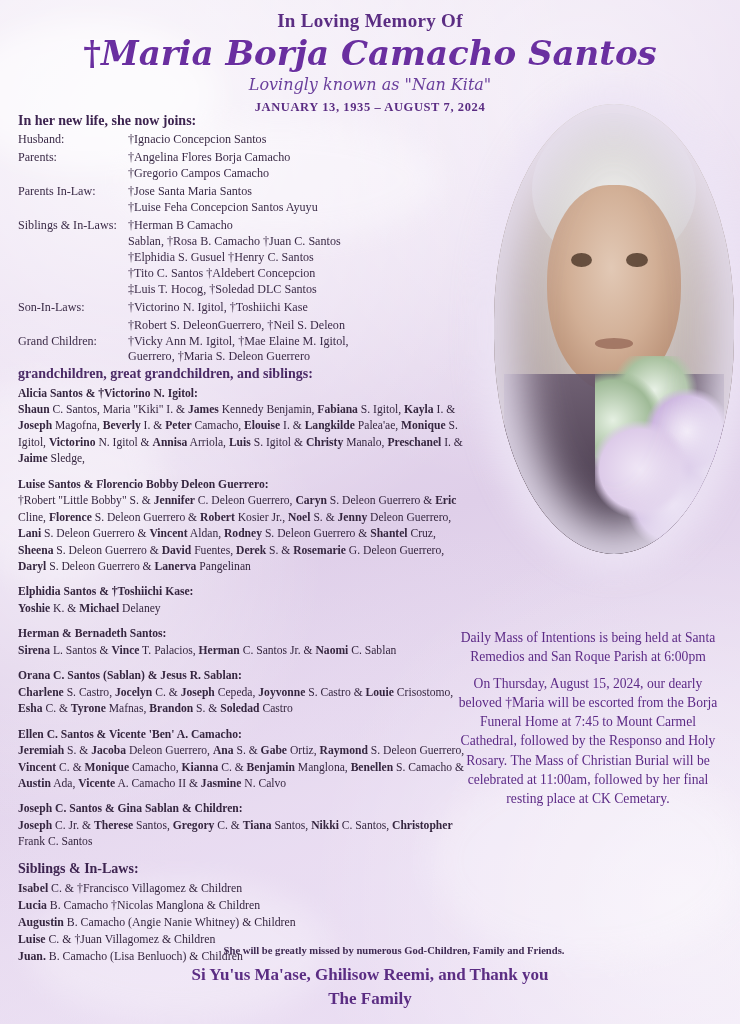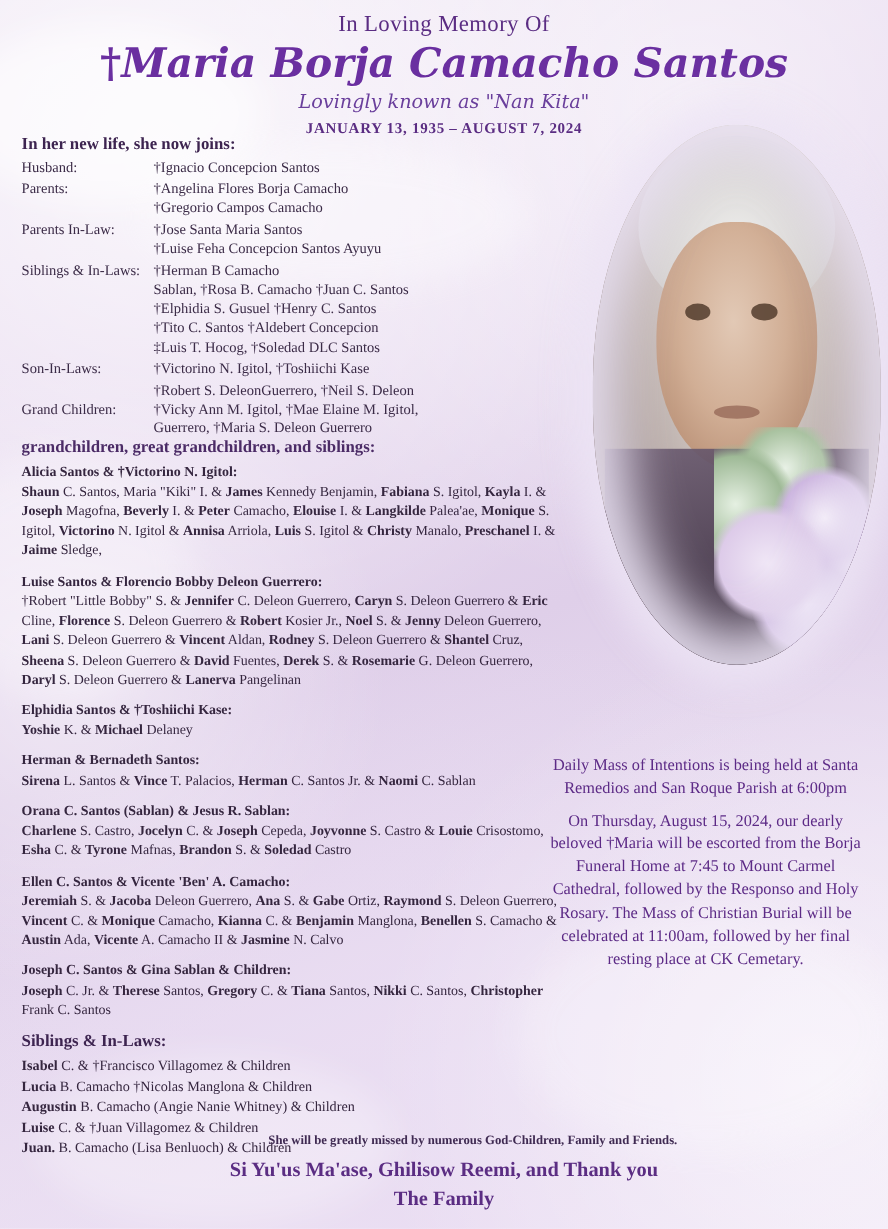--- a/index.html
+++ b/index.html
@@ -21,21 +21,21 @@
   .c1{left:-40px;top:20px;width:260px;height:150px;}
   .c2{left:120px;top:120px;width:320px;height:120px;opacity:.6;}
   .c3{left:-60px;top:380px;width:220px;height:200px;opacity:.5;}
   .c4{left:430px;top:760px;width:320px;height:200px;opacity:.45;}
   .c5{left:30px;top:880px;width:300px;height:140px;opacity:.5;}
 
   
   .header{position:relative;padding-top:10px;text-align:center;}
   .in-loving{
     font-family:"Liberation Serif", serif;
-    font-weight:normal;font-size:19px;color:#5b2d83;letter-spacing:.3px;
+    font-weight:bold;font-size:19px;color:#5b2d83;letter-spacing:.3px;
   }
   .name-line{
     margin-top:1px;
     font-family:"DejaVu Serif", serif;
     font-style:italic;font-weight:bold;
     font-size:34px;color:#6a2fa0;
     text-shadow:0 1px 0 rgba(255,255,255,.6);
     white-space:nowrap;
   }
   .name-line .cross{font-style:normal;}

